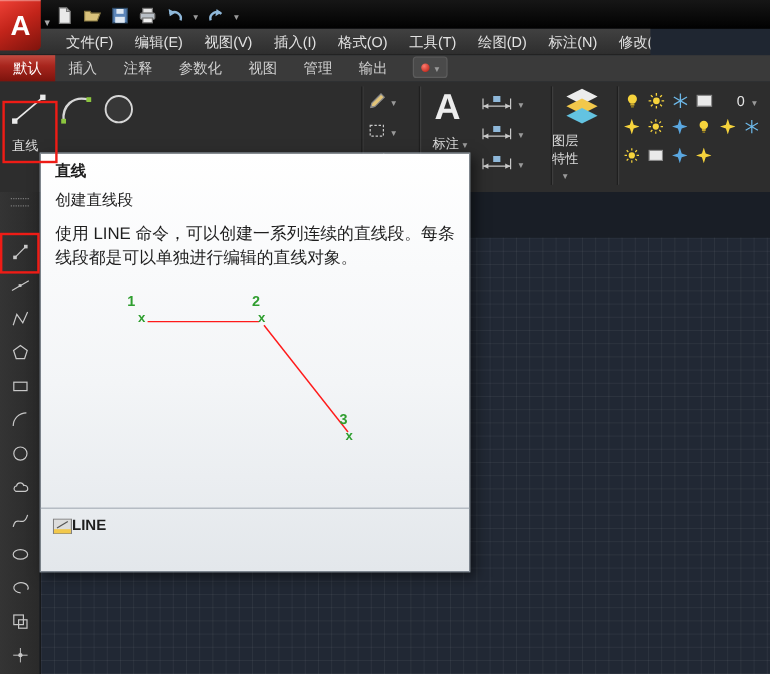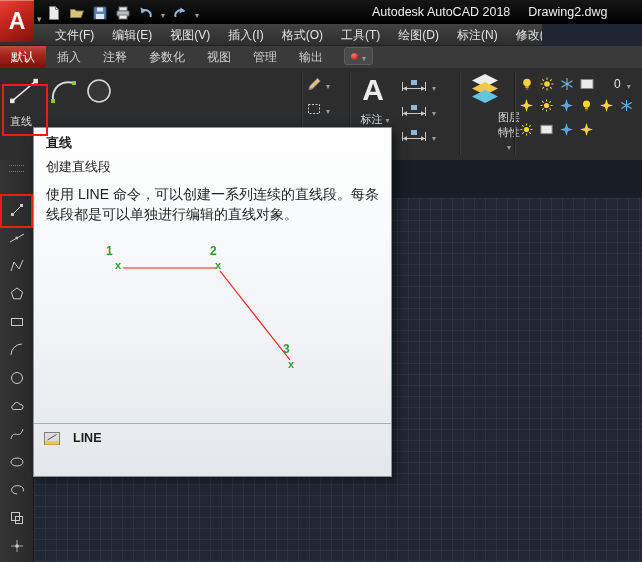--- a/index.html
+++ b/index.html
@@ -55,21 +55,21 @@
   
   .tooltip{left:33px;top:127px;width:357px;height:348px;z-index:50;
     background:linear-gradient(180deg,#ffffff 0%,#f3f5f7 55%,#e3e7eb 100%);
     border:1px solid #8a939c;box-shadow:4px 4px 10px rgba(0,0,0,0.5);color:#1e1e1e;}
   .tt-title{left:12px;top:6px;font-size:13px;font-weight:bold;}
   .tt-sub{left:12px;top:30px;font-size:13px;}
   .tt-desc{left:12px;top:56px;width:334px;font-size:14px;line-height:20px;}
   .ptlabel{font-size:12px;font-weight:bold;color:#2f9e2f;}
   .xmark{font-size:11px;font-weight:bold;color:#2f9e2f;}
   .tt-sep{left:0;right:0;top:295px;border-top:1px solid #a9b0b8;}
-  .tt-cmd{left:10px;top:303px;display:flex;align-items:center;gap:13px;font-size:12.5px;font-weight:bold;}
+  .tt-cmd{left:10px;top:303px;display:flex;align-items:center;gap:0;font-size:12.5px;font-weight:bold;}
   .tt-help{left:10px;top:328px;font-size:12.5px;font-weight:bold;}
   
   .anno{border:2px solid #ee1c16;z-index:60;background:transparent;}
 </style>
 </head>
 <body>
 
 <svg width="0" height="0" style="position:absolute">
   <defs>
     <symbol id="q-new" viewBox="0 0 16 16">
@@ -217,24 +217,20 @@
         <use href="#q-plot"></use>
       </svg>
     <svg class="qicon">
         <use href="#q-undo"></use>
       </svg>
     <span class="caret"></span>
     <svg class="qicon">
         <use href="#q-redo"></use>
       </svg>
     <span class="caret"></span>
-  </div>
-  <div class="abs win-title">
-    <span>Autodesk AutoCAD 2018</span>
-    <span>Drawing2.dwg</span>
   </div>
 </div>
 <div class="abs app-logo">
   <span>A</span>
 </div>
 <span class="abs logo-caret">▾</span>
 
 <div class="abs menubar">
   <span class="menu-item">文件(F)</span>
   <span class="menu-item">编辑(E)</span>
@@ -321,21 +317,21 @@
         <use href="#r-dim"></use>
       </svg>
     <span class="caret"></span>
   </div>
 
   <div class="abs rsep" style="left:459px;"></div>
 
   <svg class="abs" style="left:465px;top:5px;width:40px;height:32px;">
       <use href="#r-layers"></use>
     </svg>
-  <div class="abs rlabel" style="left:486px;top:42px;width:46px;">
+  <div class="abs rlabel" style="left:448px;top:42px;width:46px;">
     <div>图层</div>
     <div>特性</div>
     <span class="caret"></span>
   </div>
   <div class="abs rsep" style="left:514px;"></div>
   <div class="abs iconrow" style="left:520px;top:7px;gap:6px;">
     <svg style="width:14px;height:14px;">
         <use href="#i-bulb"></use>
       </svg>
     <svg style="width:14px;height:14px;color:#f6d33c;">

